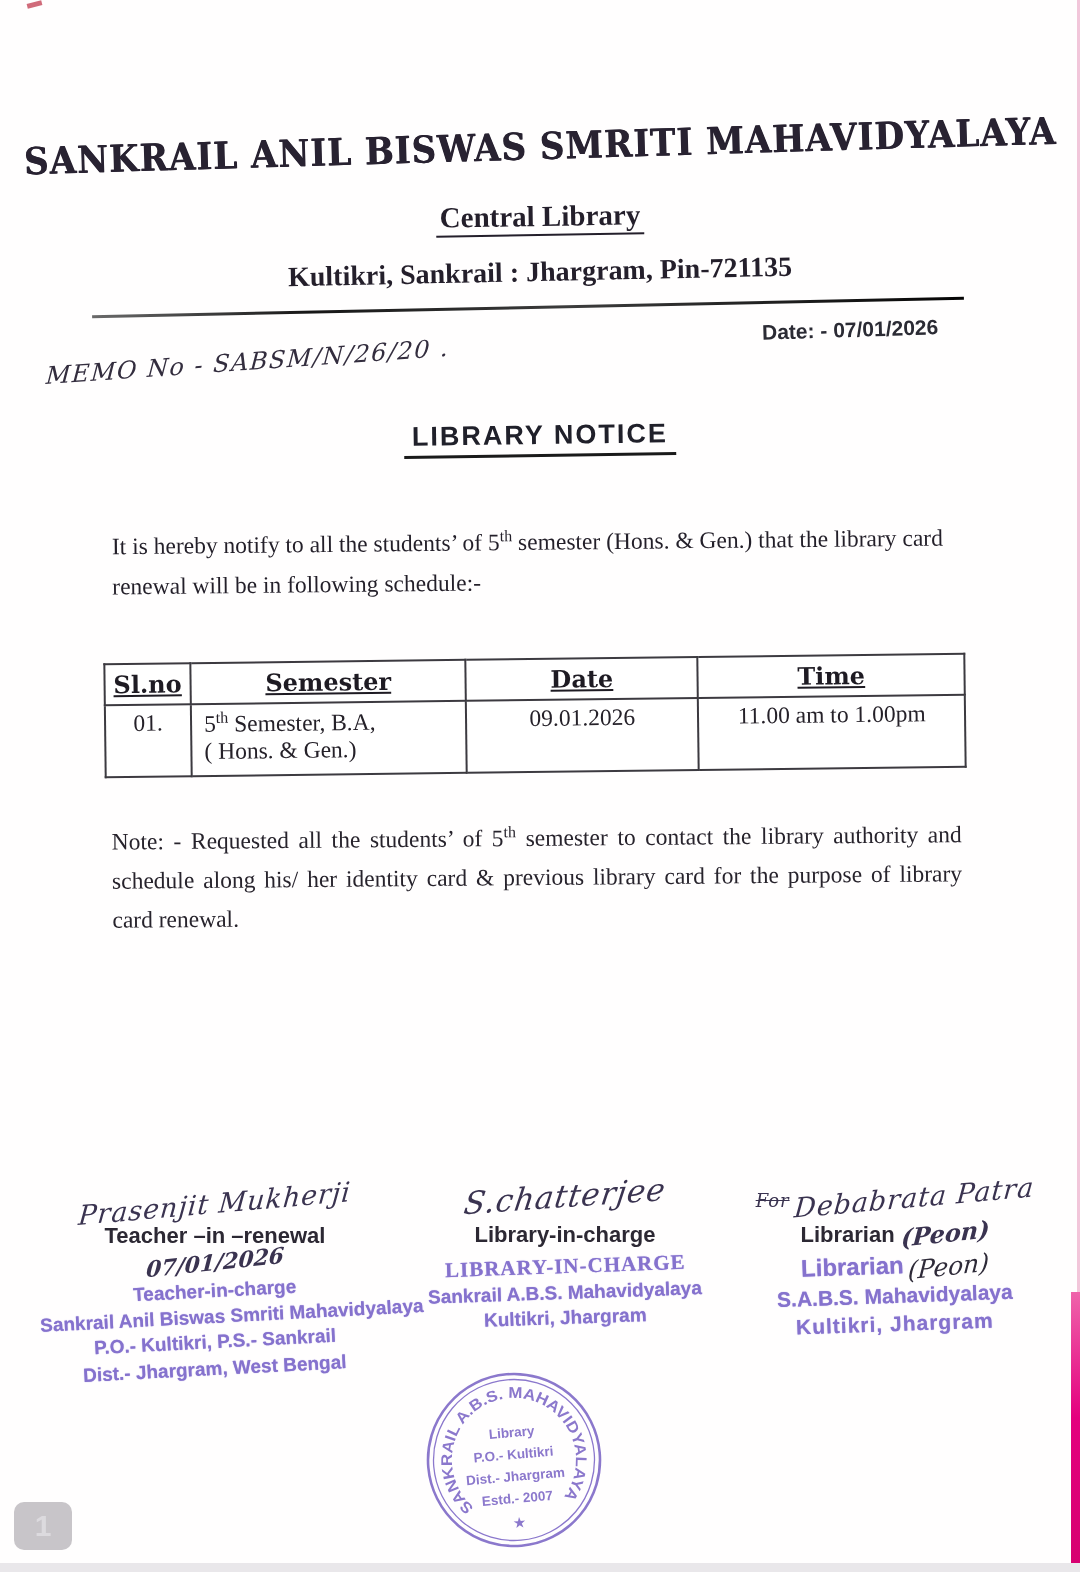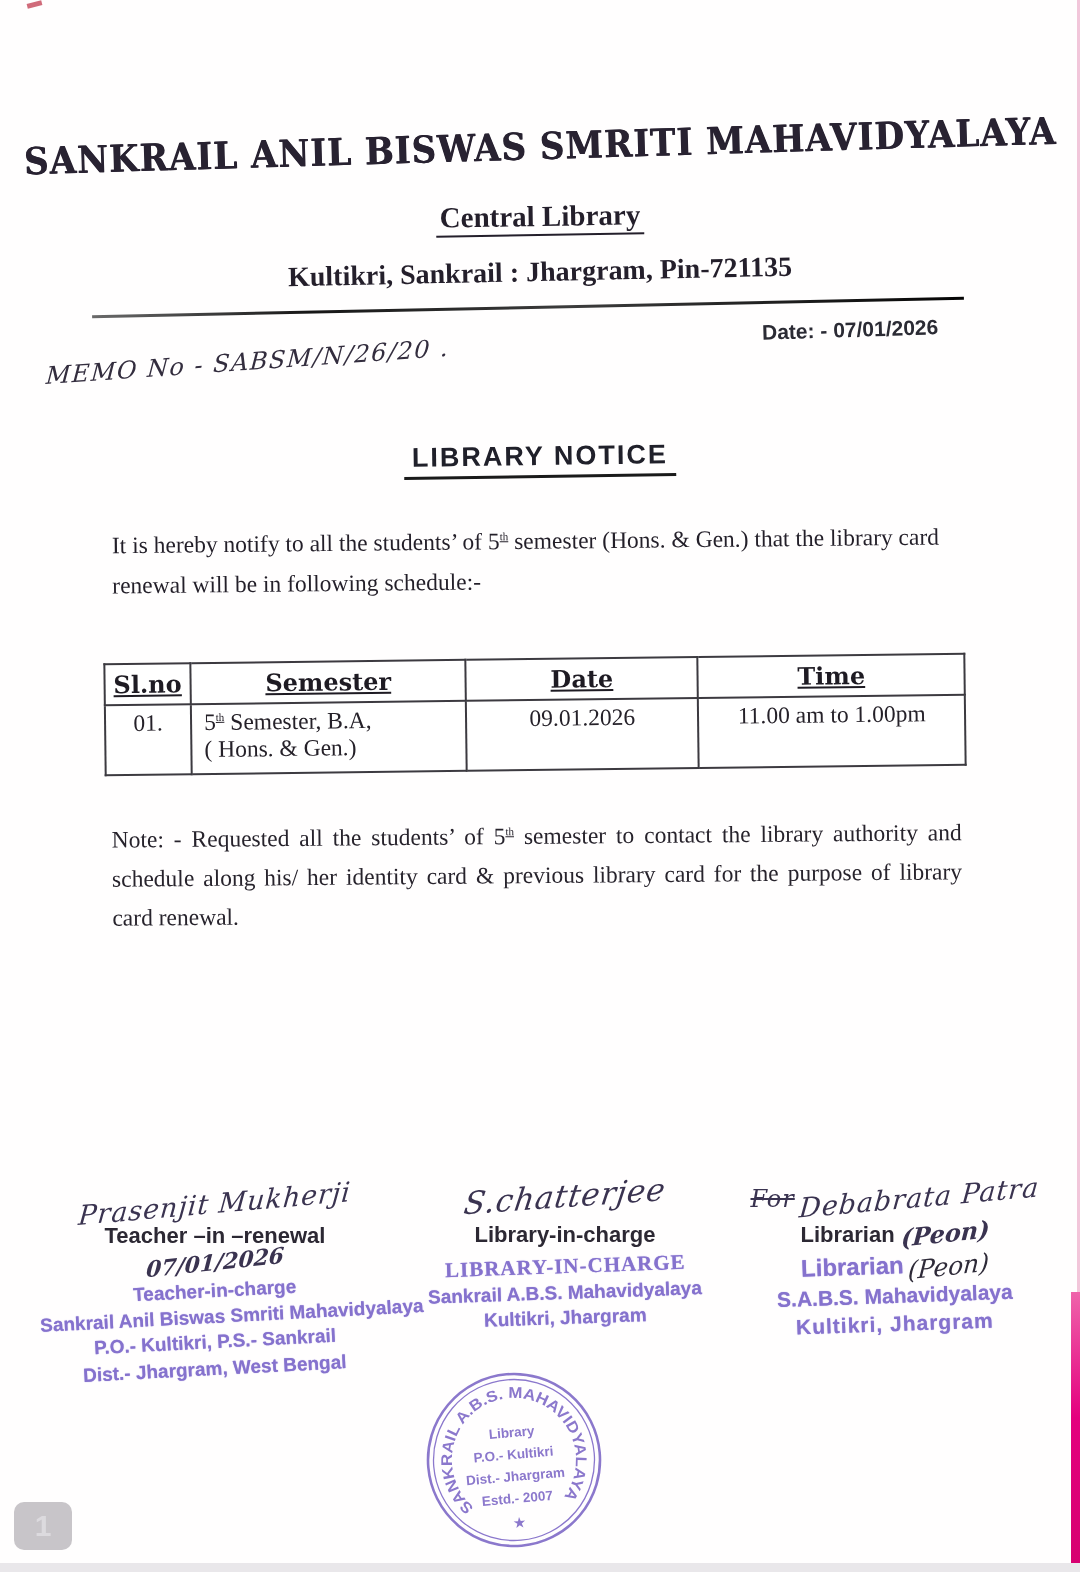--- a/index.html
+++ b/index.html
@@ -30,27 +30,27 @@
     font-size:28px;font-weight:bold;color:#241f2b;transform:rotate(-1.2deg);}
   .head-rule{position:absolute;top:306px;left:92px;width:872px;height:3px;
     background:linear-gradient(90deg,#6a6a6a,#161616 25%,#3c3c3c 55%,#050505);
     box-shadow:0 4px 0 -2px #9a9a9a;transform:rotate(-1.2deg);}
   .date-line{position:absolute;top:318px;left:762px;font-family:"Liberation Sans",sans-serif;
     font-weight:bold;font-size:21px;color:#2b2b34;transform:rotate(-1.8deg);}
   .memo-line{position:absolute;top:362px;left:46px;font-family:"DejaVu Serif",serif;
     font-style:italic;font-size:24px;letter-spacing:1.5px;color:#332d3e;
     transform:rotate(-4deg) skewX(-8deg);transform-origin:left center;}
   
-  .notice-title-wrap{position:absolute;top:420px;left:0;width:100%;text-align:center;margin-top:21px;}
+  .notice-title-wrap{position:absolute;top:420px;left:0;width:100%;text-align:center;}
   .notice-title-wrap span{display:inline-block;font-family:"Liberation Sans",sans-serif;
     font-weight:bold;font-size:27px;letter-spacing:2px;color:#20202a;
     border-bottom:3.5px solid #1a1a1a;padding:0 8px 3px;transform:rotate(-0.8deg);}
   .intro{position:absolute;top:516px;left:112px;width:838px;font-size:23.5px;
     line-height:40px;color:#231f29;transform:rotate(-0.6deg);}
-  sup{font-size:11px;text-decoration:underline;}
+  sup{font-size:16px;}
   
   .notice-table{position:absolute;top:658px;left:104px;width:862px;border-collapse:collapse;
     transform:rotate(-0.7deg);background:#fff;}
   .notice-table th{border:2px solid #3c3a40;font-family:"DejaVu Serif",serif;font-weight:bold;
     font-size:24px;text-decoration:underline;padding:5px 4px;color:#1e1b23;}
   .notice-table td{border:2px solid #3c3a40;font-size:23.5px;padding:4px 12px 10px;
     vertical-align:top;color:#252129;}
   .td-center{text-align:center;}
   
   .note{position:absolute;top:812px;left:112px;width:850px;font-size:23.5px;line-height:39px;
@@ -64,21 +64,21 @@
     display:inline-block;letter-spacing:1px;}
   .sig-name{font-size:27px;transform:rotate(-5deg) skewX(-10deg);}
   .sig-name-big{font-size:31px;transform:rotate(-4deg) skewX(-12deg);}
   .printed-desig{font-family:"Liberation Sans",sans-serif;font-weight:bold;font-size:22px;
     color:#2c2833;margin-top:4px;}
   .hw-inline{font-family:"DejaVu Serif",serif;font-style:italic;color:#3a3350;font-size:22px;
     display:inline-block;transform:rotate(-6deg) skewX(-10deg);}
   .stamp-text{font-family:"Liberation Sans",sans-serif;font-weight:bold;color:#8572cd;
     text-shadow:0 0 1px #a291dd;white-space:nowrap;}
   .stamp-serif{font-family:"Liberation Serif",serif;}
-  .crossed{text-decoration:line-through;font-size:24px;}
+  .crossed{text-decoration:line-through;font-size:18px;}
   .rot-m3{display:inline-block;transform:rotate(-3deg);}
   .rot-m2{display:inline-block;transform:rotate(-2deg);}
   
   .round-stamp{position:absolute;left:424px;top:1370px;opacity:.88;transform:rotate(-5deg);}
 </style>
 </head>
 <body>
 
 <div class="page">
 

